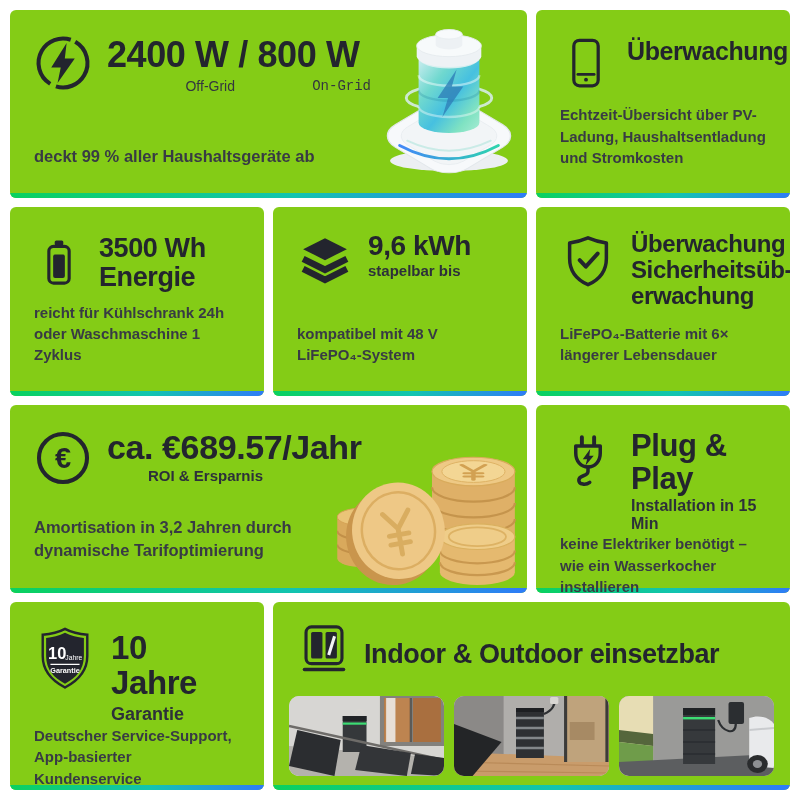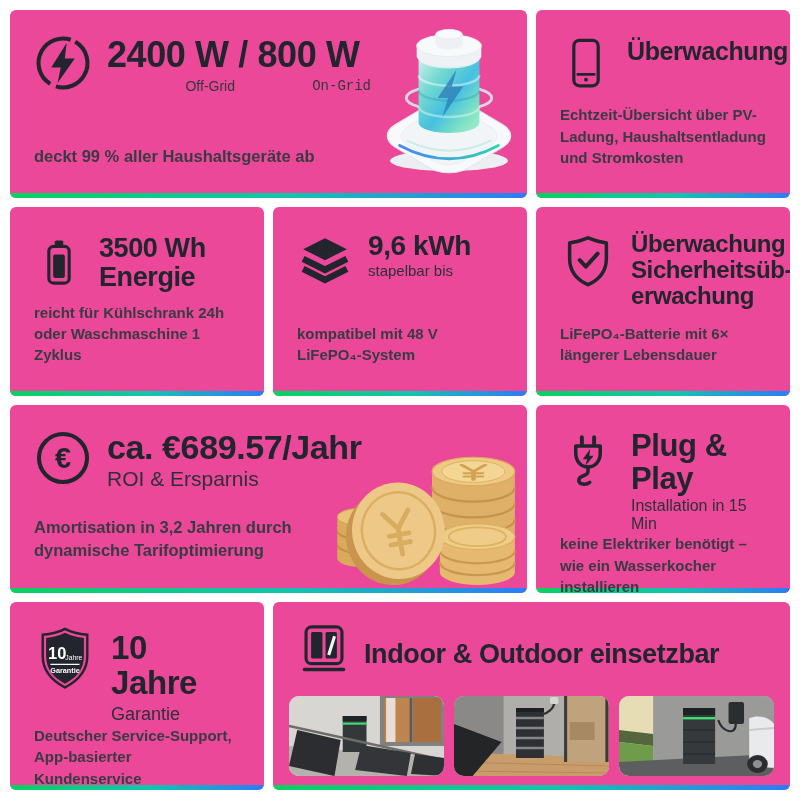--- a/index.html
+++ b/index.html
@@ -3,49 +3,49 @@
 <meta charset="utf-8">
 <style>
   * { margin:0; padding:0; box-sizing:border-box; }
   html,body { width:800px; height:800px; background:#ffffff; font-family:"Liberation Sans","DejaVu Sans",sans-serif; }
   .grid {
     width:800px; height:800px; padding:10px;
     display:grid; grid-template-columns:repeat(3,1fr); grid-template-rows:repeat(4,1fr);
     gap:9px; background:#ffffff;
   }
   .card {
-    position:relative; background:#ec4899; border-radius:6px; overflow:hidden;
+    position:relative; background:#84cc16; border-radius:6px; overflow:hidden;
     padding:24px 24px 24px; display:flex; flex-direction:column;
   }
   .card.span2 { grid-column:span 2; }
   .accent { position:absolute; left:0; right:0; bottom:0; height:5px;
     background:linear-gradient(90deg,#0ad15f 0%,#12c4b0 55%,#2e7bf8 100%); }
   .hdr { display:flex; align-items:flex-start; gap:15px; color:#23252e; position:relative; z-index:2; }
   .icon { flex:0 0 auto; color:#23252e; }
   .ttl { font-weight:700; color:#23252e; letter-spacing:-0.4px; line-height:1.08; }
-  .sub { font-weight:400; color:#2d303a; letter-spacing:0; }
+  .sub { font-weight:700; color:#2d303a; letter-spacing:0; }
   .body {
     margin-top:auto; color:#383b44; font-size:15.5px; line-height:1.42;
     padding-bottom:6px; position:relative; z-index:2;font-weight:bold;
   }
   .wide .body { font-size:16.5px; max-width:310px; }
   
   .t-power { font-size:36px; padding-top:2px; }
   .labels { display:flex; font-size:14px; color:#33363f; margin-top:3px; }
   .labels .l1 { width:128px; text-align:right; }
   .labels .gap { width:30px; }
   .labels .l2 { width:106px; text-align:right;font-family:Liberation Mono, monospace; }
   
   .t-app { font-size:25px; padding-top:4px; }
   .t-energy { font-size:27px; padding-top:3px; }
   .t-stack { font-size:28px; }
   .sub-stack { font-size:15px; margin-top:1px; }
   .t-safety { font-size:24px; }
   .t-roi { font-size:34px; }
-  .sub-roi { font-size:21px; margin-top:2px; }
+  .sub-roi { font-size:15px; margin-top:2px;margin-left:41px; }
   .t-plug { font-size:31px; }
   .sub-plug { font-size:16px; margin-top:2px; }
   .t-warranty { font-size:33px; padding-top:4px; }
   .sub-warranty { font-size:18px; margin-top:3px; }
   .t-io { font-size:27px; padding-top:10px; }
   .img-abs { position:absolute; z-index:1; }
   .battery3d { right:2px; top:6px; width:152px; height:162px; }
   .coins { right:2px; bottom:7px; width:188px; height:148px; }
   .photos { display:flex; gap:10px; margin-top:16px; position:relative; z-index:2; }
   .photo { flex:1; height:80px; border-radius:10px; overflow:hidden; background:#cfcfcd; }

